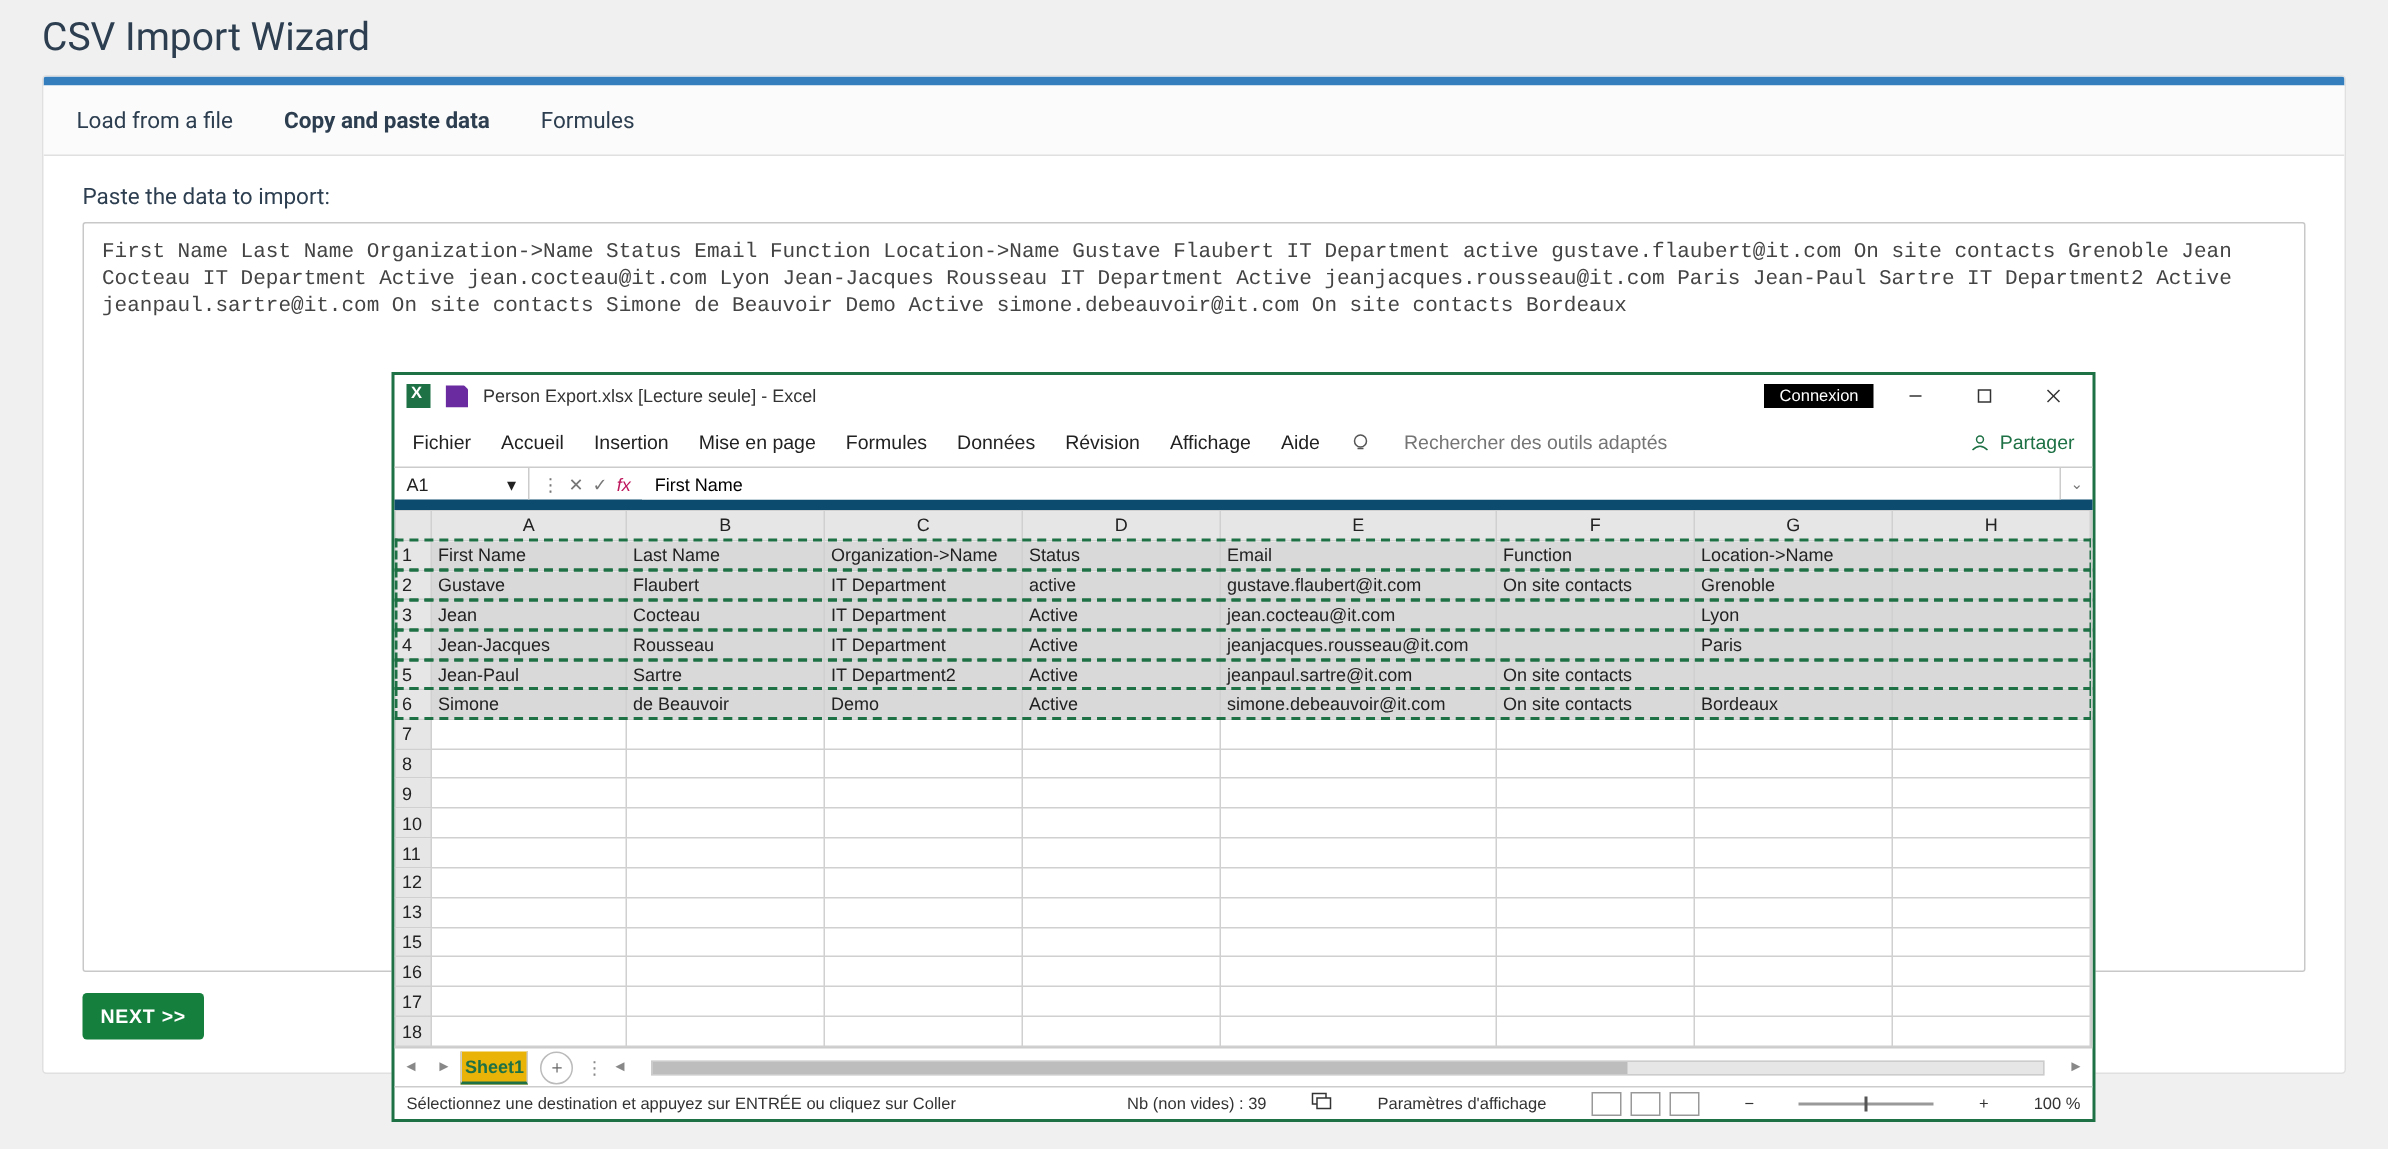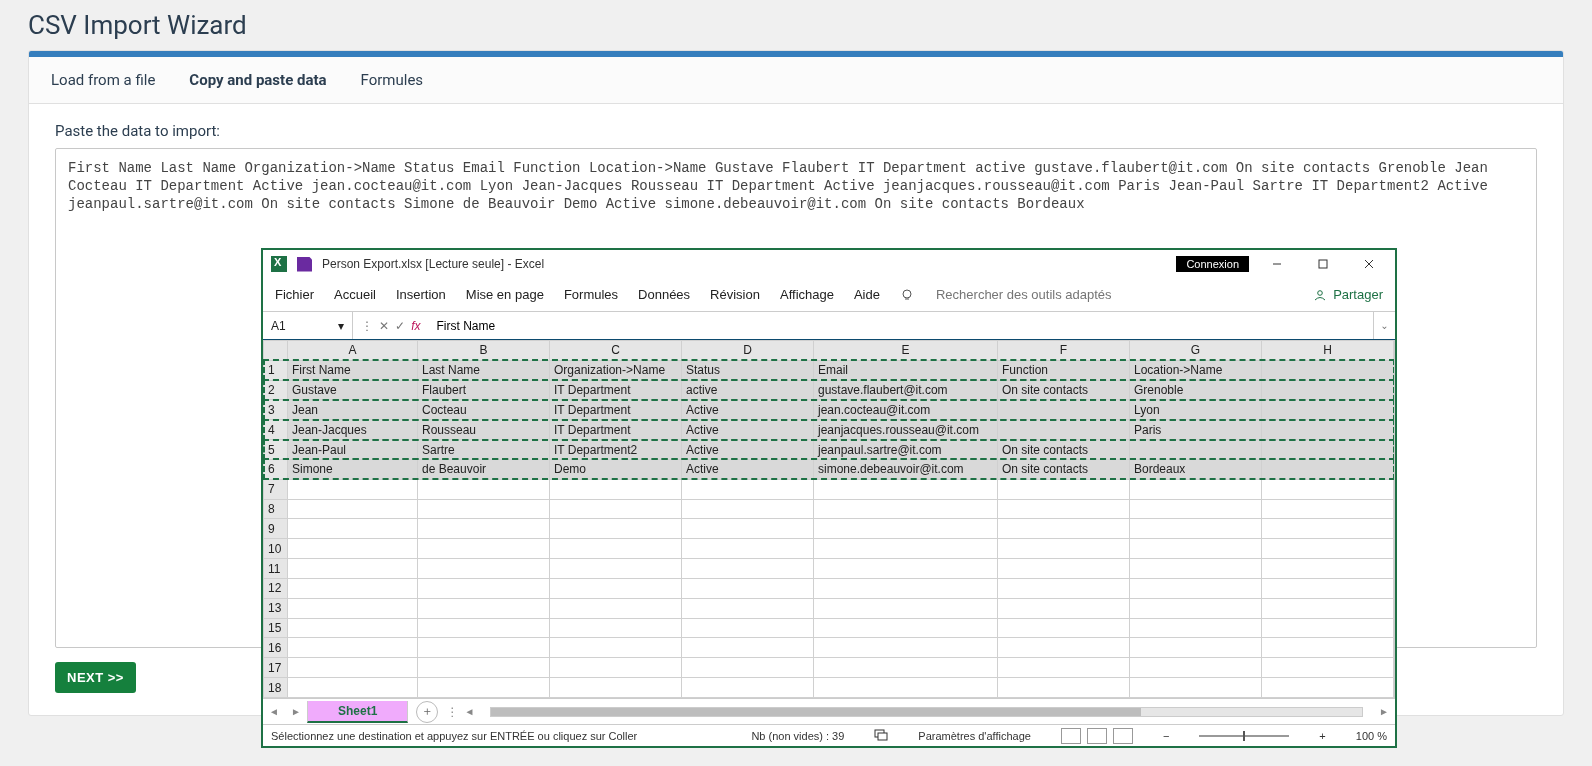--- a/index.html
+++ b/index.html
@@ -165,21 +165,21 @@
   color: #1e7145;
 }
 .share-icon svg { display: block; }
 .hint-icon svg { display: block; }
 .hint-text { color: #666; }
 
 .formula-row {
   display: flex;
   align-items: center;
   height: 28px;
-  border-bottom: 1px solid #0c4a6e;
+  border-bottom: 7px solid #0c4a6e;
 }
 .cellref {
   width: 90px;
   padding: 0 8px;
   border-right: 1px solid #ccc;
   height: 100%;
   display: flex;
   align-items: center;
   justify-content: space-between;
   font-size: 12px;
@@ -277,24 +277,24 @@
   font-size: 12px;
 }
 .nav-arrow {
   width: 22px;
   text-align: center;
   color: #888;
   cursor: pointer;
   font-size: 10px;
 }
 .sheet-tab {
-  padding: 3px 30px;
+  padding: 3px 2px;
   border: 1px solid #ccc;
   border-top: none;
-  background: #f0abfc;
+  background: #eab308;
   color: #1e7145;
   font-weight: 600;
   border-bottom: 2px solid #1e7145;
 }
 .add-sheet {
   width: 22px;
   height: 22px;
   border: 1px solid #bbb;
   border-radius: 50%;
   display: flex;

